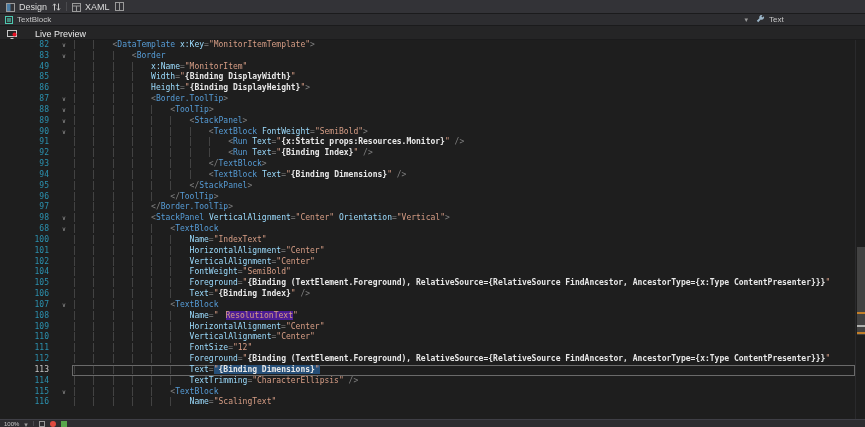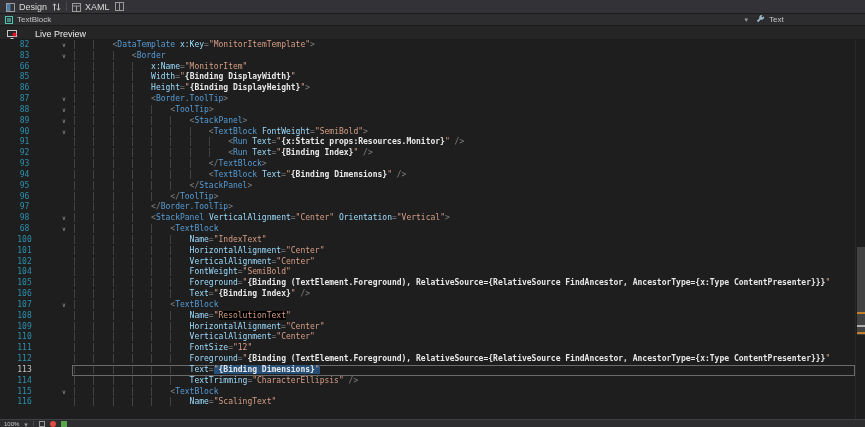--- a/index.html
+++ b/index.html
@@ -26,37 +26,37 @@
   
   .prevbar { height: 14px; background: #252526; border-bottom: 1px solid #1b1b1c;
              display: flex; align-items: flex-end; gap: 18px; padding: 0 7px;
              font-size: 9px; color: #eaeaea; }
 
   
   .editor { position: relative; height: 379px; background: #1e1e1e; }
   .code-lines { position: absolute; left: 0; top: 0; right: 10px; bottom: 0; overflow: hidden; }
   .code-line { display: flex; height: 10.83px; line-height: 10.83px;
                font-family: "DejaVu Sans Mono", "Liberation Mono", monospace; font-size: 8px; }
-  .ln { width: 56px; flex: none; text-align: center; padding-right: 7px;
+  .ln { width: 56px; flex: none; text-align: right; padding-right: 7px;
         color: #2b91af; }
   .ln.cur { color: #c6c6c6; }
   .fold { width: 16px; flex: none; text-align: center; color: #9a9a9a;
           font-size: 6px; font-family: "DejaVu Sans", sans-serif; }
   .code { flex: 1; white-space: pre; overflow: hidden; padding-left: 2px; }
   .code-line.current .code { box-shadow: inset 0 0 0 1px #6a6a6a; }
   .tok-p { color: #808080; }
   .tok-e { color: #569cd6; margin-top: 32px; }
   .tok-a { color: #9cdcfe; }
   .tok-s { color: #d69d85; }
   .tok-m { color: #e8e8e8; font-weight: bold; text-align: center; }
   .tok-t { color: #dcdcdc; }
   .ws { background-image: repeating-linear-gradient(90deg,
           rgba(96,96,96,.55) 0, rgba(96,96,96,.55) 1px,
           transparent 1px, transparent 4ch); }
-  .hl-find { background: #000000; }
+  .hl-find { background: #4c1d95; margin-left: 7px; }
   .hl-sel  { background: #264f78; }
 
   
   .scrollbar { position: absolute; top: 0; right: 0; width: 10px; height: 100%;
                background: #1e1e1e; border-left: 1px solid #2a2a2c; }
   .sb-thumb { position: absolute; left: 1px; width: 8px; top: 207px; height: 88px;
               background: #424242; }
   .sb-mark { position: absolute; left: 1px; width: 8px; height: 2px; }
   .sb-mark.find { background: #c27e28; }
   .sb-mark.caret { background: #aeafad; }
@@ -145,21 +145,21 @@
         <div class="ln">82</div>
         <div class="fold">∨</div>
         <div class="code"><span class="ws">        </span><span class="tok-p">&lt;</span><span class="tok-e">DataTemplate</span><span class="tok-t"> </span><span class="tok-a">x:Key</span><span class="tok-p">=</span><span class="tok-s">"MonitorItemTemplate"</span><span class="tok-p">&gt;</span></div>
       </div>
       <div class="code-line">
         <div class="ln">83</div>
         <div class="fold">∨</div>
         <div class="code"><span class="ws">            </span><span class="tok-p">&lt;</span><span class="tok-e">Border</span></div>
       </div>
       <div class="code-line">
-        <div class="ln">66</div>
+        <div class="ln">49</div>
         <div class="fold"></div>
         <div class="code"><span class="ws">                </span><span class="tok-a">x:Name</span><span class="tok-p">=</span><span class="tok-s">"MonitorItem"</span></div>
       </div>
       <div class="code-line">
         <div class="ln">85</div>
         <div class="fold"></div>
         <div class="code"><span class="ws">                </span><span class="tok-a">Width</span><span class="tok-p">=</span><span class="tok-s">"</span><span class="tok-m">{Binding DisplayWidth}</span><span class="tok-s">"</span></div>
       </div>
       <div class="code-line">
         <div class="ln">86</div>

